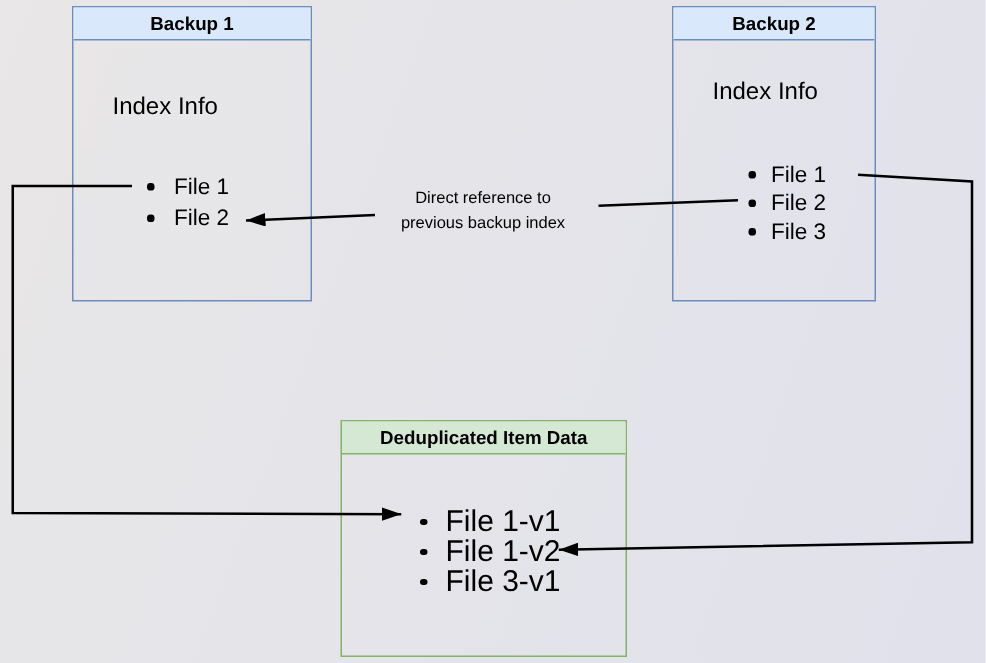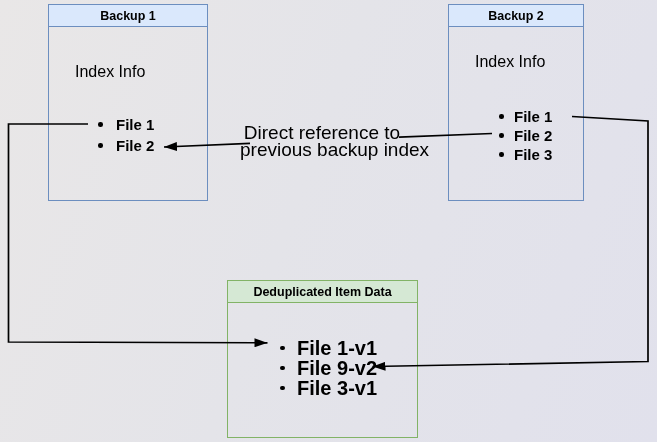--- a/index.html
+++ b/index.html
@@ -48,21 +48,20 @@
   }
   #backup1 .index-label { top: 57px; }
   #backup2 .index-label { top: 47px; }
 
   ul.file-list {
     position: absolute;
     margin: 0;
     padding: 0;
     list-style: none;
     font-size: 15px;
-    font-weight: bold;
   }
   ul.file-list li {
     position: relative;
     white-space: nowrap;
   }
   ul.file-list li::before {
     content: "";
     position: absolute;
     left: 0;
     top: calc(50% - 2.25px);
@@ -77,21 +76,21 @@
   #backup2 ul.file-list li { padding-left: 15px; }
   #dedup   ul.file-list { left: 52px; top: 57px;  line-height: 20px; font-size: 20px; }
   #dedup   ul.file-list li { padding-left: 17px; }
 
   .annotation {
     position: absolute;
     left: 240px;
     top: 124px;
     width: 164px;
     text-align: center;
-    font-size: 19px;
+    font-size: 11px;
     line-height: 17px;
     z-index: 6;
     white-space: nowrap;
   }
 
   svg.connectors {
     position: absolute;
     left: 0; top: 0;
     width: 657px;
     height: 442px;
@@ -141,21 +140,21 @@
       <li>File 1</li>
       <li>File 2</li>
       <li>File 3</li>
     </ul>
   </div>
 
   <div class="box green" id="dedup">
     <div class="box-header">Deduplicated Item Data</div>
     <ul class="file-list">
       <li>File 1-v1</li>
-      <li>File 9-v2</li>
+      <li>File 1-v2</li>
       <li>File 3-v1</li>
     </ul>
   </div>
 
   <div class="annotation">
     <div>Direct reference to</div>
     <div>previous backup index</div>
   </div>
 
 </div>

